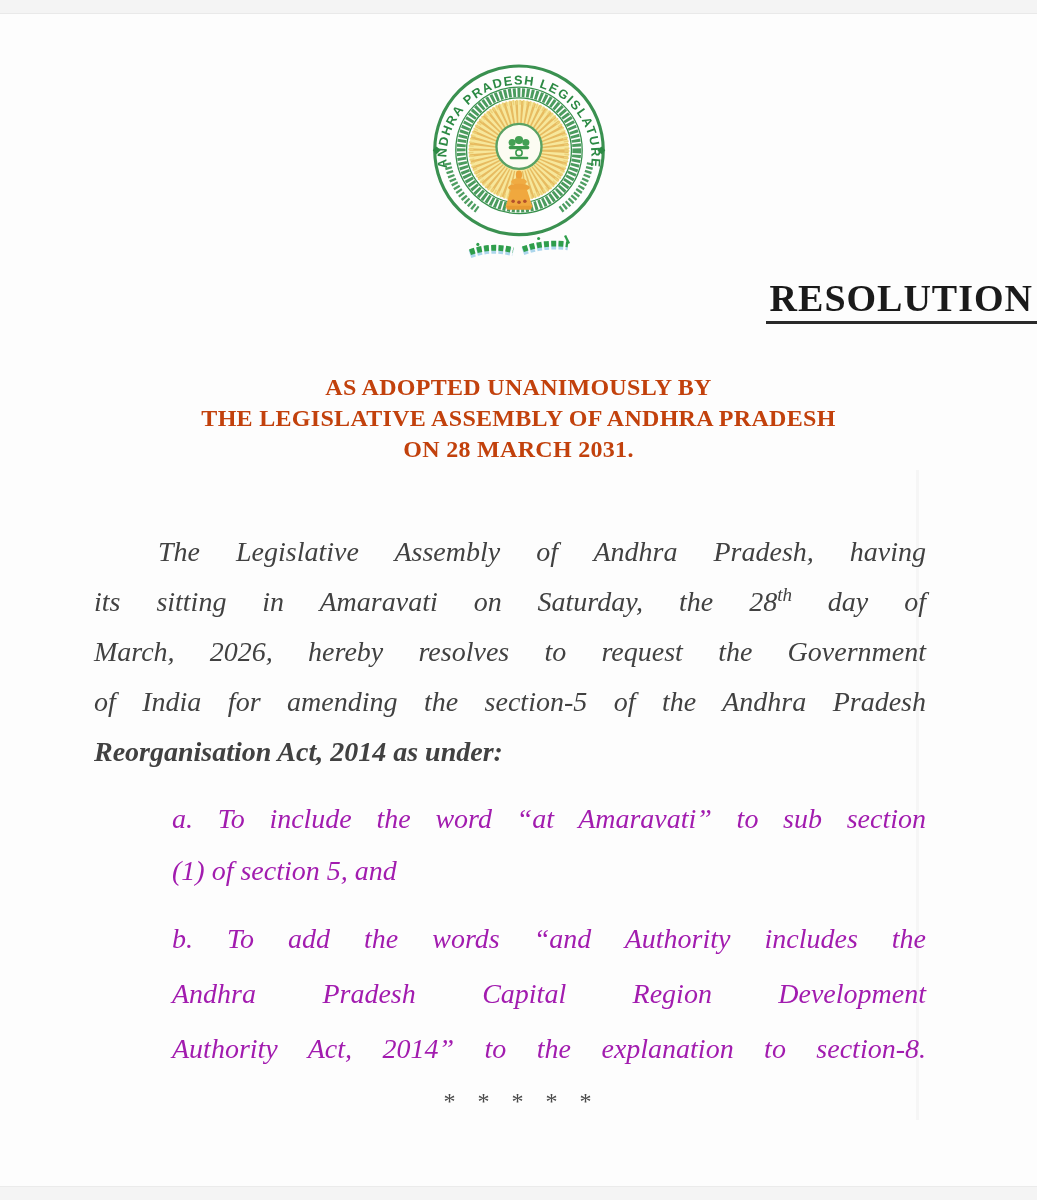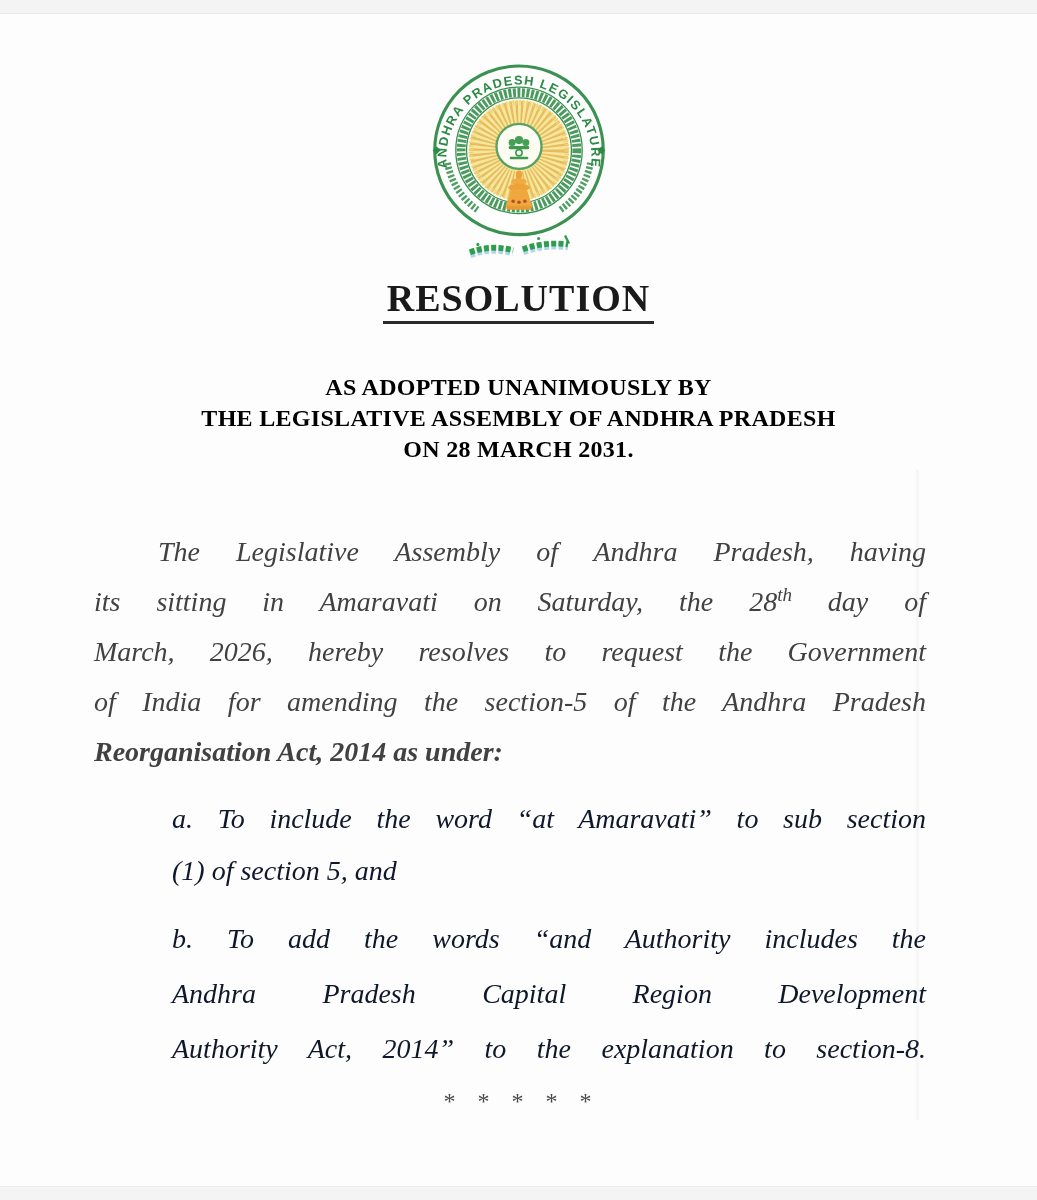--- a/index.html
+++ b/index.html
@@ -21,58 +21,58 @@
   .fold-line{
     position:absolute;left:916px;top:470px;height:650px;width:3px;
     background:rgba(120,120,120,0.05);
   }
   .emblem-wrap{
     margin:60px auto 0 auto;
     width:196px;
     text-align:center;
   }
   .title-wrap{
-    text-align:center;
+    text-align:right;
     margin-top:2px;
   }
   .doc-title{
     display:inline-block;
     font-size:38px;
     font-weight:bold;
     letter-spacing:1px;
     color:#1a1a1a;
     border-bottom:3px solid #2a2a2a;
     padding:0 4px 1px 4px;
     line-height:1.1;
   }
   .subtitle{
     margin-top:48px;
     text-align:center;
     font-weight:bold;
     font-size:24px;
     line-height:31px;
-    color:#000000;
+    color:#c2410c;
     letter-spacing:0.3px;
   }
   .body-text{
     margin:62px 111px 0 94px; 
     font-style:italic;
     font-size:28px;
     color:#414141;
   }
   .para .line{
     line-height:50px;
     text-align:justify;
     text-align-last:justify;
     white-space:normal;
   }
   .para .line.first{ text-indent:64px; }
   .para .line.last{ text-align-last:left;font-weight:bold; }
   .items{ margin-left:78px; } 
-  .item{ font-style:italic; font-size:28px; color:#0f172a; }
+  .item{ font-style:italic; font-size:28px; color:#a21caf; }
   .item .line{
     line-height:52px;
     text-align:justify;
     text-align-last:justify;
   }
   .item-a{ margin-top:16px; }
   .item-a .line.last{ text-align-last:left; }
   .item-b{ margin-top:14px; }
   .item-b .line{ line-height:55px; }
   sup.ord{

